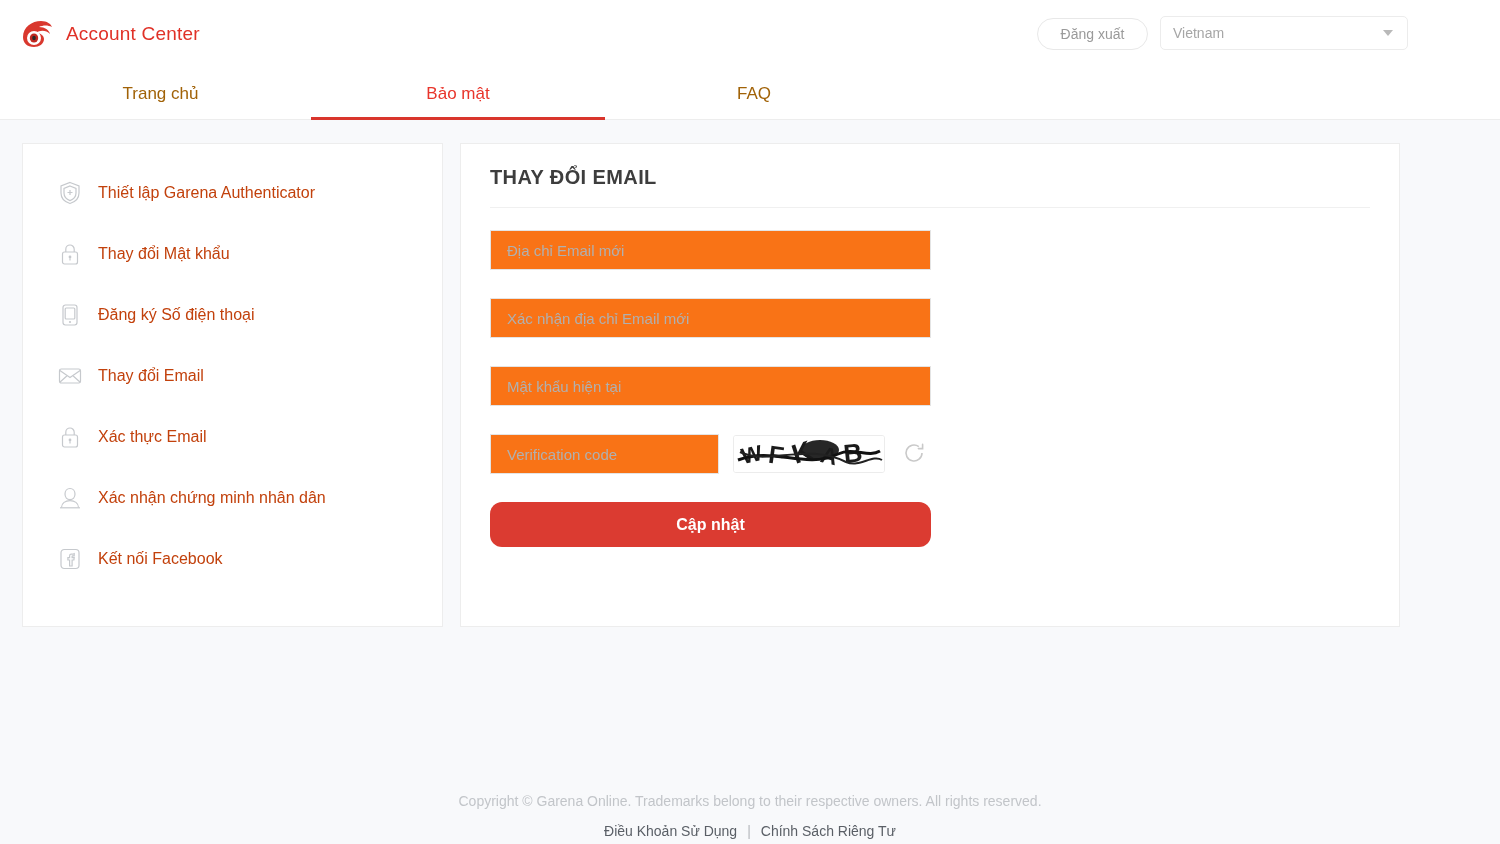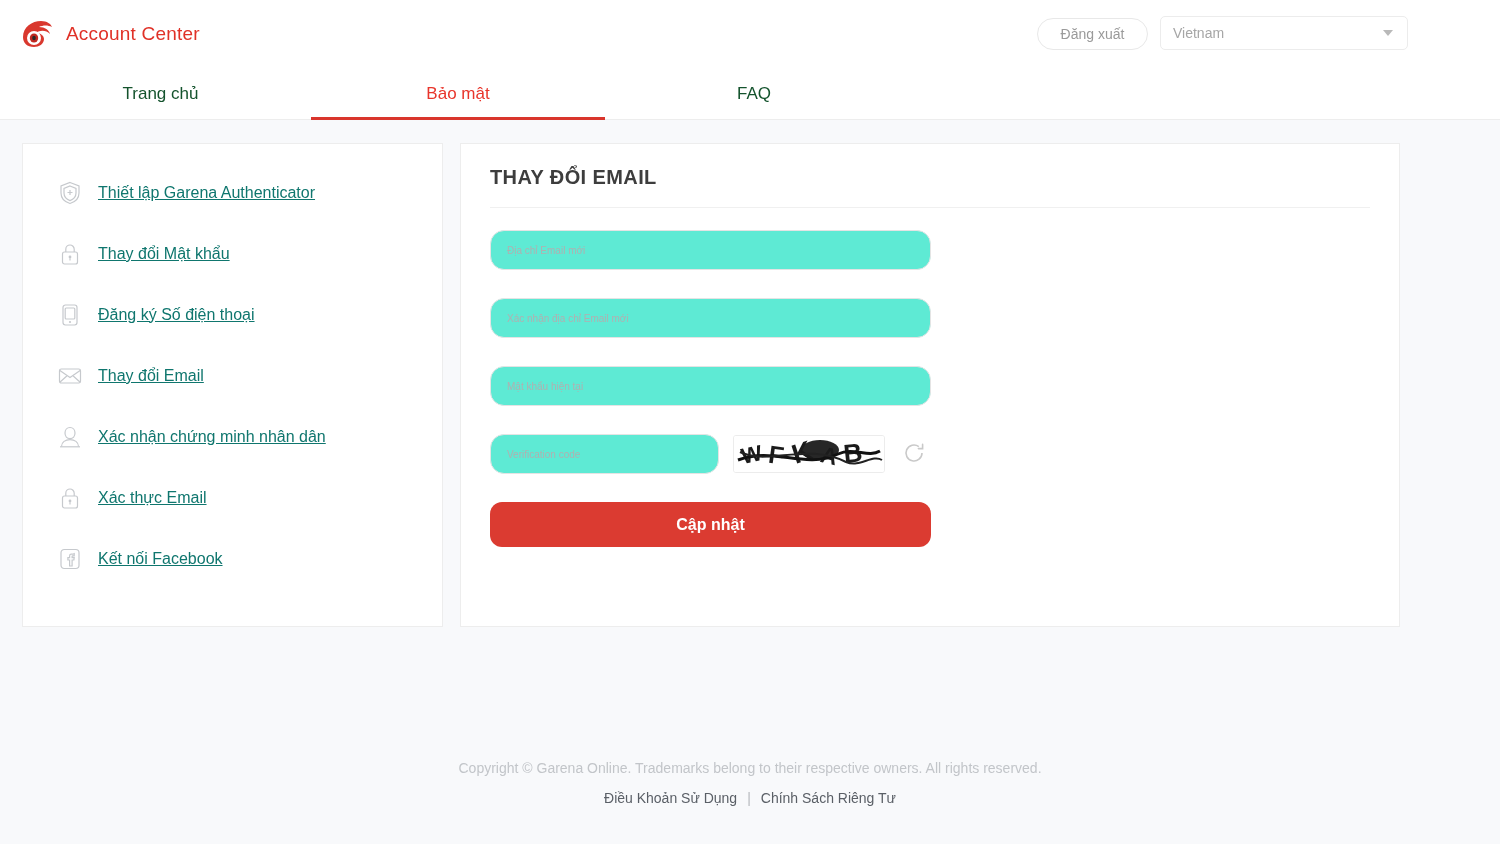--- a/index.html
+++ b/index.html
@@ -68,21 +68,21 @@
   .navbar {
     position: absolute; top: 67px; left: 0;
     width: 1500px; height: 53px;
     background: #ffffff;
     border-bottom: 1px solid #ededed;
   }
   .nav-tab {
     position: absolute; top: 0; height: 53px;
     display: flex; align-items: center; justify-content: center;
     font-size: 17px;
-    color: #14532d;
+    color: #a16207;
     cursor: pointer;
   }
   .nav-tab.active { color: #e8352b; text-align: right; }
   .nav-tab.active::after {
     content: "";
     position: absolute; left: 0; right: 0; bottom: 0;
     height: 3px; background: #d9352c;
   }
   #tab-0 { left: 58px;  width: 205px; }
   #tab-1 { left: 311px; width: 294px; }
@@ -103,21 +103,21 @@
     cursor: pointer;
   }
   .s-icon {
     width: 26px; height: 26px;
     flex: 0 0 26px;
     display: flex; align-items: center; justify-content: center;
     color: #c6c9cd;
     margin-right: 15px;
   }
   .s-icon svg { display: block; }
-  .s-label { font-size: 16px; color: #0f766e; text-decoration: underline; }
+  .s-label { font-size: 16px; color: #c2410c; }
 
   .main-panel {
     position: absolute; left: 460px; top: 143px;
     width: 940px; height: 484px;
     background: #fff;
     border: 1px solid #ededed;
   }
   .panel-title {
     font-size: 20px; font-weight: bold;
     color: #3d3d3d;
@@ -125,24 +125,24 @@
     padding: 22px 0 0 29px;
   }
   .divider {
     margin: 18px 29px 0 29px;
     height: 1px; background: #f0f0f0;
   }
   .form { padding: 22px 0 0 29px; }
   .field {
     width: 441px; height: 40px;
     border: 1px solid #e4e4e4;
-    border-radius: 14px;
-    background: #5eead4;
+    border-radius: 0;
+    background: #f97316;
     padding: 0 16px;
-    font-size: 10px;
+    font-size: 15px;
     color: #444;
     font-family: "Liberation Sans", sans-serif;
     outline: none;
     display: block;
     margin-bottom: 28px;
   }
   .field::placeholder { color: #b0b0b0; }
 
   .captcha-row {
     display: flex; align-items: center;
@@ -182,20 +182,21 @@
 
   
   .footer {
     position: absolute; left: 0; top: 760px;
     width: 1500px;
     text-align: center;
   }
   .copyright {
     font-size: 14px; color: #c2c5c9;
     margin-bottom: 14px;
+    margin-top: 33px;
   }
   .footer-links {
     font-size: 14px; color: #5a5f66;
     display: flex; align-items: center; justify-content: center; gap: 10px;
   }
   .footer-links a { color: #5a5f66; text-decoration: none; cursor: pointer; }
   .sep { color: #b6b9bd; }
 </style>
 </head>
 <body>
@@ -271,39 +272,39 @@
           <rect x="1.5" y="3" width="21" height="14" rx="1.8"></rect>
           <path d="M1.5 4.2 L12 11.5 L22.5 4.2"></path>
           <path d="M1.8 16.2 L8.8 10 M22.2 16.2 L15.2 10"></path>
         </svg>
       </span>
       <span class="s-label">Thay đổi Email</span>
     </div>
 
     <div class="sidebar-item">
       <span class="s-icon">
-        <svg width="22" height="24" viewBox="0 0 22 24" fill="none" stroke="currentColor" stroke-width="1.2">
-          <path d="M11 2.5 C14 2.5 16 4.8 16 8 C16 11.2 14 13.6 11 13.6 C8 13.6 6 11.2 6 8 C6 4.8 8 2.5 11 2.5 Z"></path>
-          <path d="M2.5 21.5 C2.5 17 6.4 14.6 11 14.6 C15.6 14.6 19.5 17 19.5 21.5"></path>
-          <path d="M1 21.8 H21"></path>
-        </svg>
-      </span>
-      <span class="s-label">Xác nhận chứng minh nhân dân</span>
-    </div>
-
-    <div class="sidebar-item">
-      <span class="s-icon">
         <svg width="20" height="24" viewBox="0 0 20 24" fill="none" stroke="currentColor" stroke-width="1.2">
           <rect x="2.5" y="10" width="15" height="12" rx="2"></rect>
           <path d="M5.8 10 V7.2 A4.2 4.2 0 0 1 14.2 7.2 V10"></path>
           <circle cx="10" cy="15" r="1.4" fill="currentColor" stroke="none"></circle>
           <path d="M10 16.2 V18.4"></path>
         </svg>
       </span>
       <span class="s-label">Xác thực Email</span>
+    </div>
+
+    <div class="sidebar-item">
+      <span class="s-icon">
+        <svg width="22" height="24" viewBox="0 0 22 24" fill="none" stroke="currentColor" stroke-width="1.2">
+          <path d="M11 2.5 C14 2.5 16 4.8 16 8 C16 11.2 14 13.6 11 13.6 C8 13.6 6 11.2 6 8 C6 4.8 8 2.5 11 2.5 Z"></path>
+          <path d="M2.5 21.5 C2.5 17 6.4 14.6 11 14.6 C15.6 14.6 19.5 17 19.5 21.5"></path>
+          <path d="M1 21.8 H21"></path>
+        </svg>
+      </span>
+      <span class="s-label">Xác nhận chứng minh nhân dân</span>
     </div>
 
     <div class="sidebar-item">
       <span class="s-icon">
         <svg width="22" height="24" viewBox="0 0 22 24" fill="none" stroke="currentColor" stroke-width="1.2">
           <rect x="2" y="2.5" width="18" height="19" rx="3.2"></rect>
           <path d="M13.6 7.2 H12.2 C11.1 7.2 10.6 7.9 10.6 9 V10.6 H8.9 V13 H10.6 V19 H13.1 V13 H14.9 L15.2 10.6 H13.1 V9.4 C13.1 9 13.3 8.8 13.7 8.8 H15.2 V6.6 Z"></path>
         </svg>
       </span>
       <span class="s-label">Kết nối Facebook</span>

